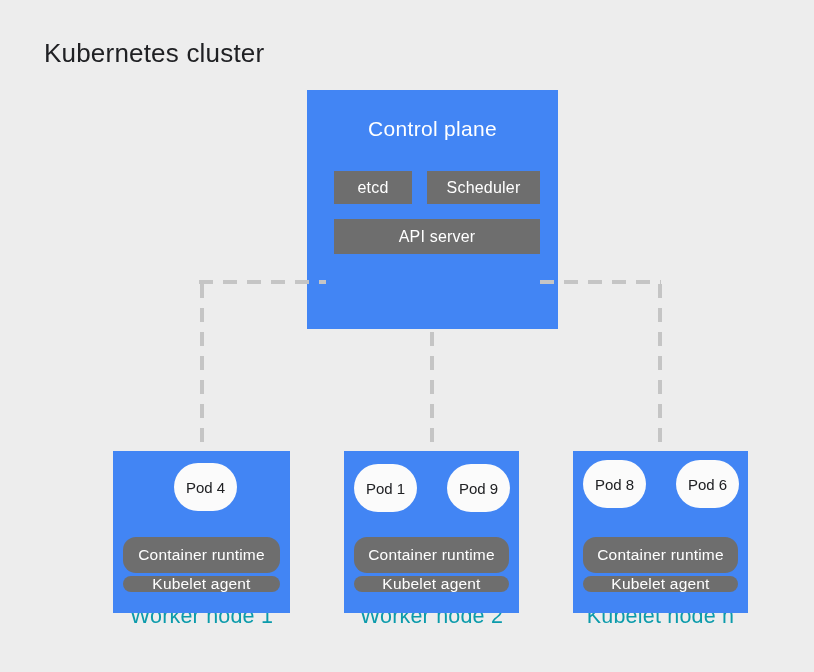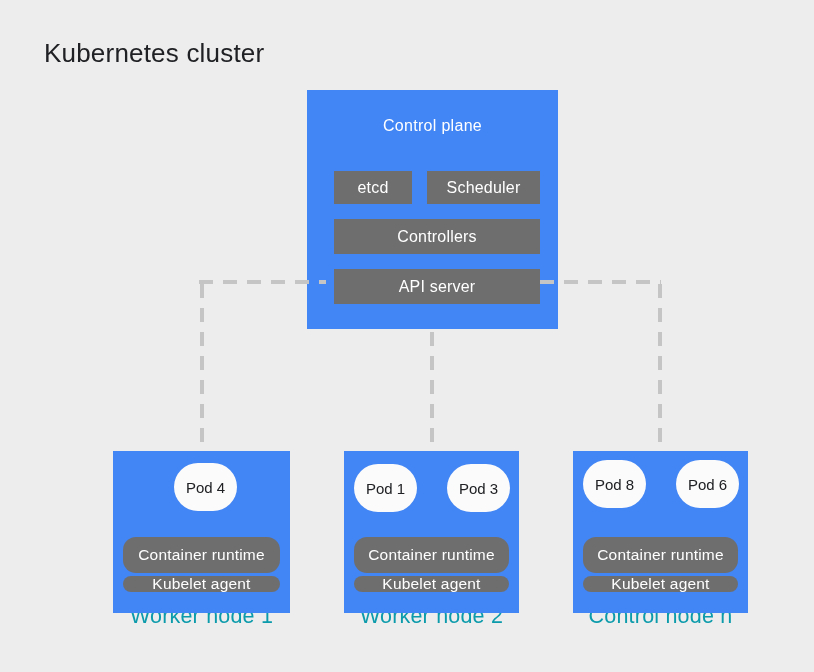--- a/index.html
+++ b/index.html
@@ -37,21 +37,21 @@
     position: absolute;
     left: 291px; top: 74px;
     width: 251px; height: 239px;
     background: var(--blue);
     z-index: 2;
   }
   .cp-title {
     position: absolute;
     left: 0; right: 0; top: 23px;
     text-align: center;
-    font-size: 16px;
+    font-size: 21px;
     font-weight: 400;
     color: var(--white-text);
     letter-spacing: 0.3px;
   }
   .cp-components {
     position: absolute;
     left: 19px; top: 73px;
     width: 252px;
     display: grid;
     grid-template-columns: 86px 121px;
@@ -151,42 +151,41 @@
   <div class="h-line right"></div>
   <div class="v-line left"></div>
   <div class="v-line center"></div>
   <div class="v-line right"></div>
 
   <div class="control-plane">
     <div class="cp-title">Control plane</div>
     <div class="cp-components">
       <div class="component">etcd</div>
       <div class="component">Scheduler</div>
-      <div class="component span2">Controllers</div>
       <div class="component span2">API server</div>
     </div>
   </div>
 
   <div class="worker-node n1">
     <div class="pod single">Pod 4</div>
     <div class="node-bar runtime">Container runtime</div>
     <div class="node-bar agent">Kubelet agent</div>
   </div>
 
   <div class="worker-node n2">
     <div class="pod p-left">Pod 1</div>
-    <div class="pod p-right">Pod 3</div>
+    <div class="pod p-right">Pod 9</div>
     <div class="node-bar runtime">Container runtime</div>
     <div class="node-bar agent">Kubelet agent</div>
   </div>
 
   <div class="worker-node n3">
     <div class="pod p-left">Pod 8</div>
     <div class="pod p-right">Pod 6</div>
     <div class="node-bar runtime">Container runtime</div>
     <div class="node-bar agent">Kubelet agent</div>
   </div>
 
   <div class="worker-label l1">Worker node 1</div>
   <div class="worker-label l2">Worker node 2</div>
-  <div class="worker-label l3">Control node n</div>
+  <div class="worker-label l3">Kubelet node n</div>
 
 </div>
 
 </body></html>

